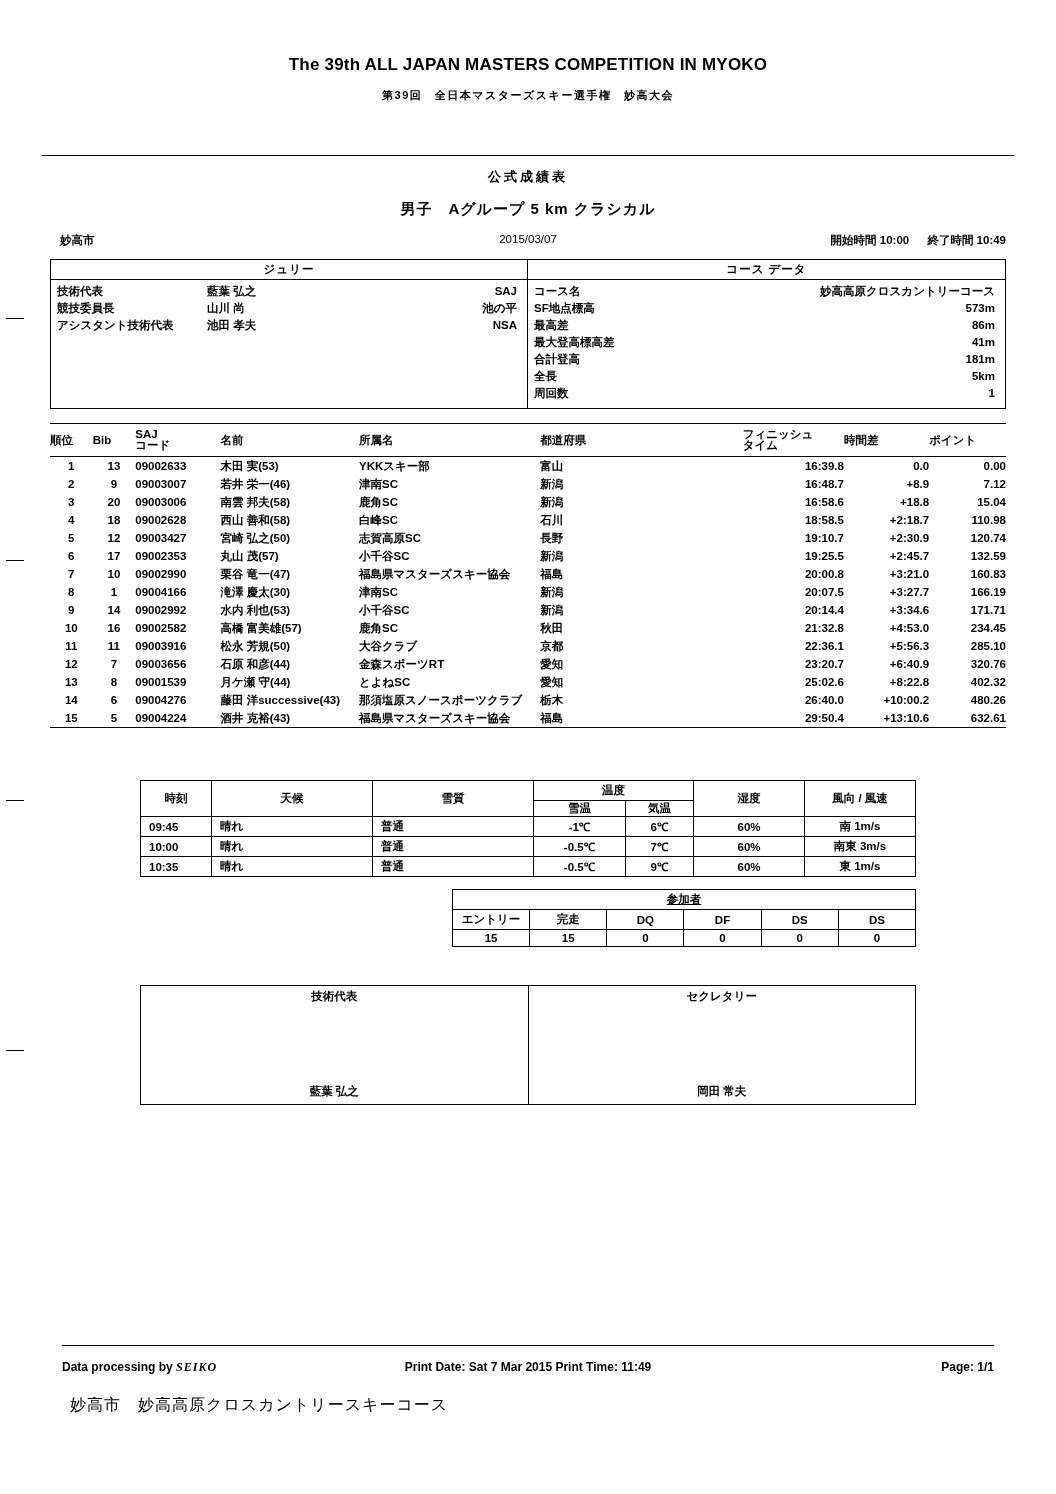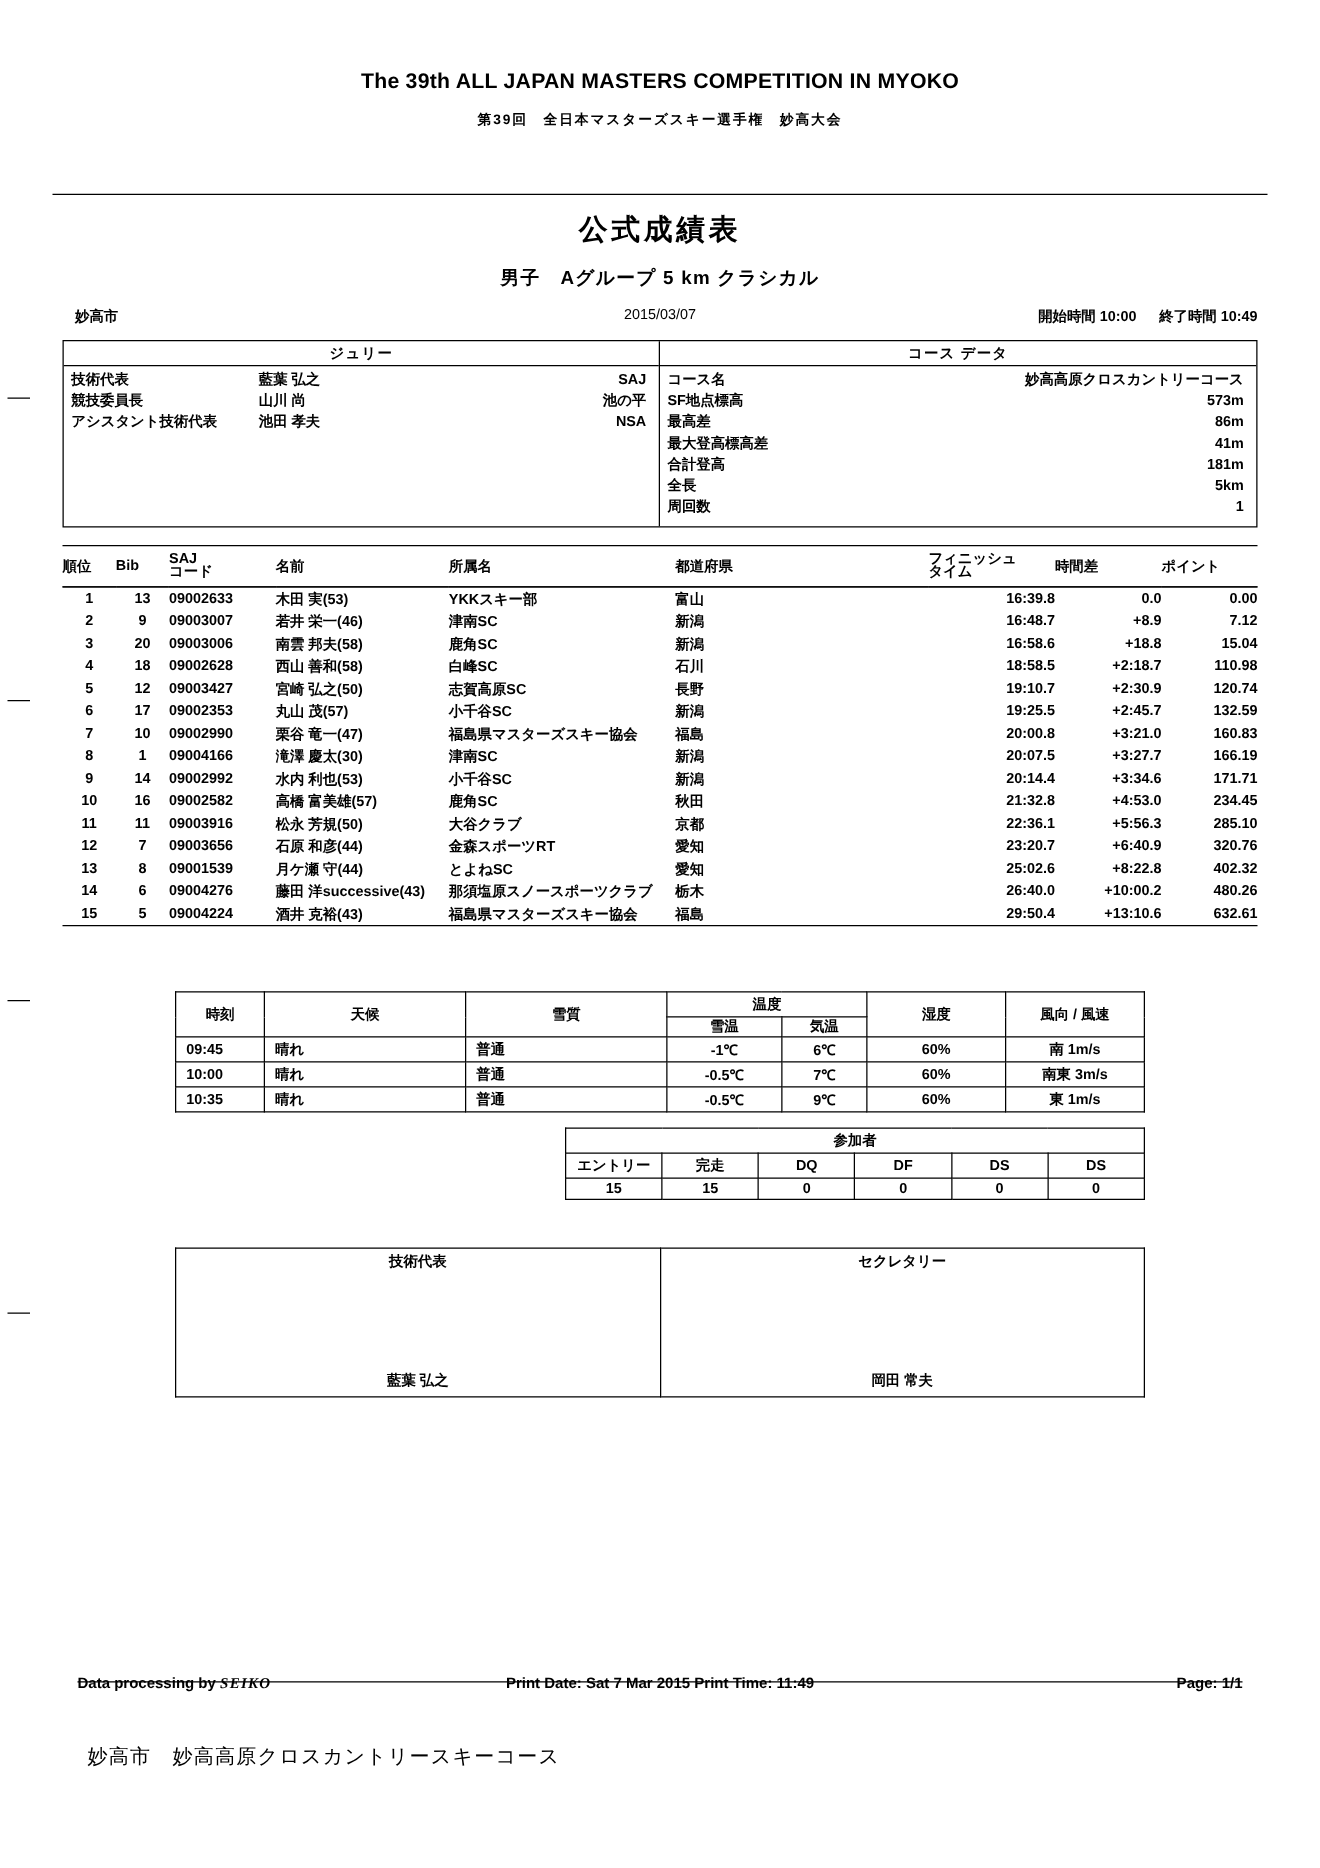--- a/index.html
+++ b/index.html
@@ -40,21 +40,21 @@
     letter-spacing: 1.5px;
   }
 
   .rule-top {
     border-top: 1.5px solid #000;
     margin: 52px 42px 0 42px;
   }
 
   .official-title {
     text-align: center;
-    font-size: 23px;
+    font-size: 13px;
     font-weight: bold;
     letter-spacing: 3px;
     margin-top: 12px;
   }
   .event-title {
     text-align: center;
     font-size: 15px;
     font-weight: bold;
     letter-spacing: 1px;
     margin-top: 14px;
@@ -184,21 +184,21 @@
     border-collapse: collapse;
     font-size: 11.5px;
     font-weight: bold;
   }
   .participants th, .participants td {
     border: 1.2px solid #000;
     text-align: center;
     padding: 2px 0;
     width: 77px;
   }
-  .participants .title-cell { border-bottom: 1.2px solid #000; }
+  .participants .title-cell { border-bottom: 1.2px solid #000; text-decoration: underline; }
 
   
   .signature {
     margin: 38px 0 0 140px;
     width: 776px;
     border-collapse: collapse;
     font-size: 11.5px;
     font-weight: bold;
     height: 120px;
   }
@@ -226,21 +226,21 @@
     position: absolute;
     left: 62px;
     right: 62px;
     bottom: 148px;
     border-top: 1.5px solid #000;
   }
   .footer {
     position: absolute;
     left: 62px;
     right: 62px;
-    bottom: 135px;
+    bottom: 114px;
     height: 20px;
     font-size: 12px;
     font-weight: bold;
   }
   .footer-left { position: absolute; left: 0; top: 0; }
   .seiko {
     font-family: "Liberation Serif", serif;
     font-style: italic;
     font-weight: bold;
     letter-spacing: 1px;

